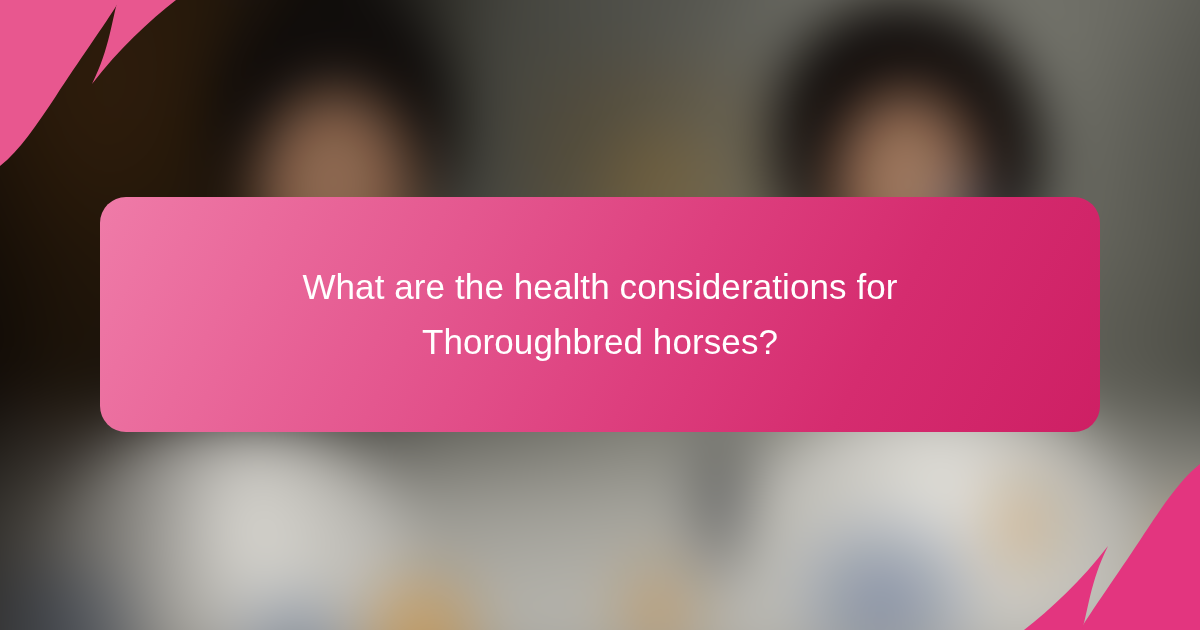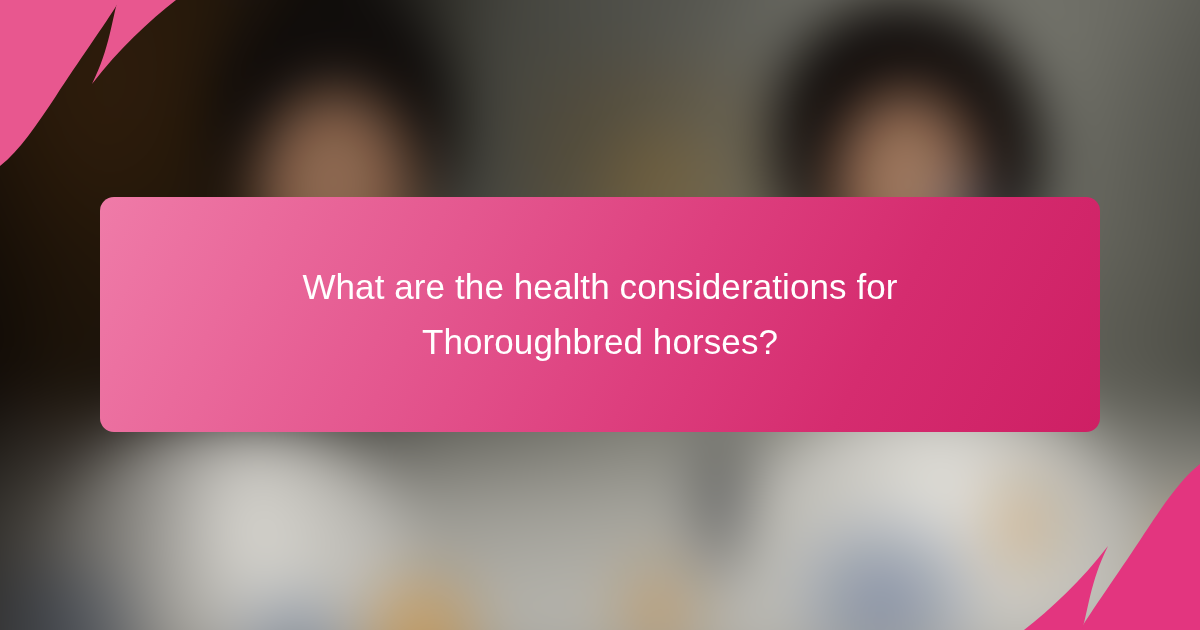--- a/index.html
+++ b/index.html
@@ -179,21 +179,21 @@
   .corner-tl { left:0; top:0; }
   .corner-br { right:0; bottom:0; }
 
   
   .question-card {
     position:absolute;
     left:100px;
     top:197px;
     width:1000px;
     height:235px;
-    border-radius:14px;
+    border-radius:26px;
     background:linear-gradient(118deg, #ef7ba8 0%, #ea6a9c 16%, #e4578f 34%, #dd3f7e 56%, #d52c6f 76%, #ce1f64 100%);
     display:flex;
     align-items:center;
     justify-content:center;
     padding:11px 96px;
   }
 
   .question-text {
     color:#ffffff;
     font-family:"Liberation Sans", sans-serif;

